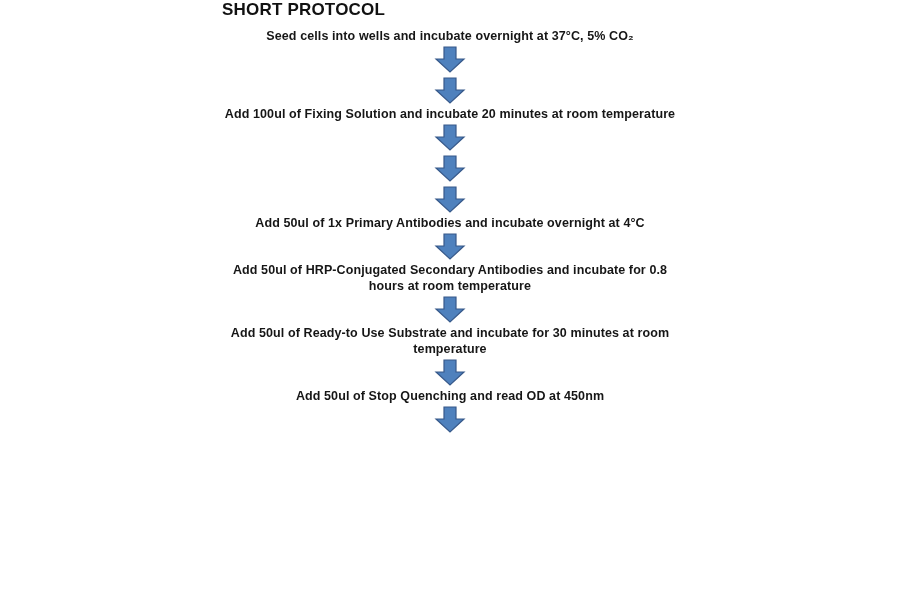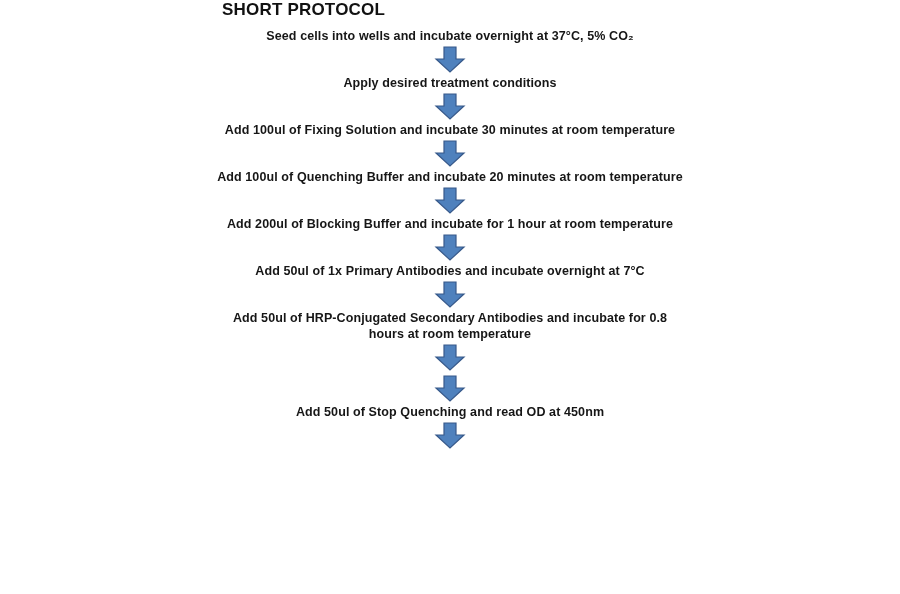--- a/index.html
+++ b/index.html
@@ -66,62 +66,60 @@
 
   <div id="flow">
 
     <div class="step">Seed cells into wells and incubate overnight at 37°C, 5% CO₂</div>
     <div class="arrow">
       <svg width="34" height="28" viewBox="0 0 34 28" xmlns="http://www.w3.org/2000/svg">
         <polygon points="11,1 23,1 23,13 31,13 17,26 3,13 11,13" fill="#4f81bd" stroke="#37598a" stroke-width="1.2"></polygon>
       </svg>
     </div>
 
-    <div class="step">Apply desired treatment conditions</div>
     <div class="arrow">
       <svg width="34" height="28" viewBox="0 0 34 28" xmlns="http://www.w3.org/2000/svg">
         <polygon points="11,1 23,1 23,13 31,13 17,26 3,13 11,13" fill="#4f81bd" stroke="#37598a" stroke-width="1.2"></polygon>
       </svg>
     </div>
 
-    <div class="step">Add 100ul of Fixing Solution and incubate 30 minutes at room temperature</div>
+    <div class="step">Add 100ul of Fixing Solution and incubate 20 minutes at room temperature</div>
     <div class="arrow">
       <svg width="34" height="28" viewBox="0 0 34 28" xmlns="http://www.w3.org/2000/svg">
         <polygon points="11,1 23,1 23,13 31,13 17,26 3,13 11,13" fill="#4f81bd" stroke="#37598a" stroke-width="1.2"></polygon>
       </svg>
     </div>
 
-    <div class="step">Add 100ul of Quenching Buffer and incubate 20 minutes at room temperature</div>
     <div class="arrow">
       <svg width="34" height="28" viewBox="0 0 34 28" xmlns="http://www.w3.org/2000/svg">
         <polygon points="11,1 23,1 23,13 31,13 17,26 3,13 11,13" fill="#4f81bd" stroke="#37598a" stroke-width="1.2"></polygon>
       </svg>
     </div>
 
-    <div class="step">Add 200ul of Blocking Buffer and incubate for 1 hour at room temperature</div>
     <div class="arrow">
       <svg width="34" height="28" viewBox="0 0 34 28" xmlns="http://www.w3.org/2000/svg">
         <polygon points="11,1 23,1 23,13 31,13 17,26 3,13 11,13" fill="#4f81bd" stroke="#37598a" stroke-width="1.2"></polygon>
       </svg>
     </div>
 
-    <div class="step">Add 50ul of 1x Primary Antibodies and incubate overnight at 7°C</div>
+    <div class="step">Add 50ul of 1x Primary Antibodies and incubate overnight at 4°C</div>
     <div class="arrow">
       <svg width="34" height="28" viewBox="0 0 34 28" xmlns="http://www.w3.org/2000/svg">
         <polygon points="11,1 23,1 23,13 31,13 17,26 3,13 11,13" fill="#4f81bd" stroke="#37598a" stroke-width="1.2"></polygon>
       </svg>
     </div>
 
     <div class="step">Add 50ul of HRP-Conjugated Secondary Antibodies and incubate for 0.8 hours at room temperature</div>
     <div class="arrow">
       <svg width="34" height="28" viewBox="0 0 34 28" xmlns="http://www.w3.org/2000/svg">
         <polygon points="11,1 23,1 23,13 31,13 17,26 3,13 11,13" fill="#4f81bd" stroke="#37598a" stroke-width="1.2"></polygon>
       </svg>
     </div>
 
+    <div class="step">Add 50ul of Ready-to Use Substrate and incubate for 30 minutes at room temperature</div>
     <div class="arrow">
       <svg width="34" height="28" viewBox="0 0 34 28" xmlns="http://www.w3.org/2000/svg">
         <polygon points="11,1 23,1 23,13 31,13 17,26 3,13 11,13" fill="#4f81bd" stroke="#37598a" stroke-width="1.2"></polygon>
       </svg>
     </div>
 
     <div class="step">Add 50ul of Stop Quenching and read OD at 450nm</div>
     <div class="arrow">
       <svg width="34" height="28" viewBox="0 0 34 28" xmlns="http://www.w3.org/2000/svg">
         <polygon points="11,1 23,1 23,13 31,13 17,26 3,13 11,13" fill="#4f81bd" stroke="#37598a" stroke-width="1.2"></polygon>

